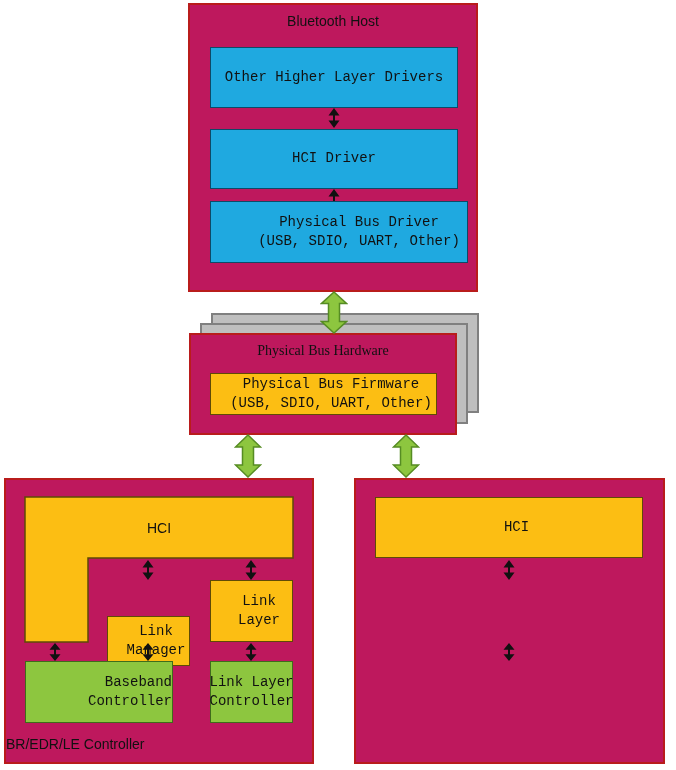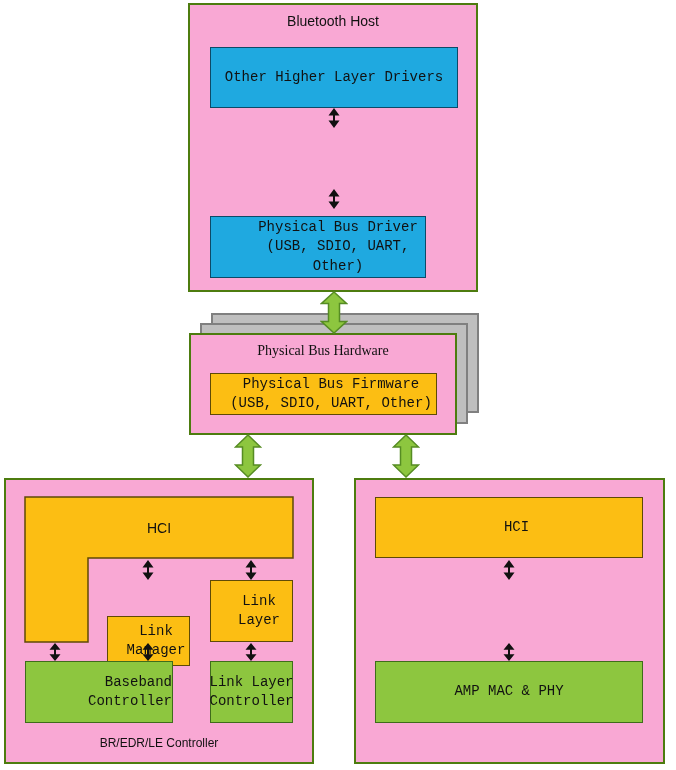--- a/index.html
+++ b/index.html
@@ -2,36 +2,36 @@
 <html><head>
 <meta charset="utf-8">
 <style>
   html,body{margin:0;padding:0;}
   body{
     width:676px;height:770px;position:relative;background:#ffffff;
     font-family:"Liberation Sans", sans-serif;color:#111;
     -webkit-font-smoothing:antialiased;
   }
   .gray-box{
-    position:absolute;background:#f9a8d4;border:2px solid #4d7c0f;
+    position:absolute;background:#be185d;border:2px solid #b91c1c;
     box-sizing:border-box;
   }
   .inner-box{
     position:absolute;box-sizing:border-box;display:flex;
     align-items:center;justify-content:center;text-align:center;
     font-size:14px;line-height:1.38;white-space:pre-line;font-family:Liberation Mono, monospace;
   }
   .blue-box{background:#1fa9e0;border:1px solid #0d4a68;}
   .orange-box{background:#fcbe13;border:1px solid #5f4a06;padding-left:15px;}
   .green-box{background:#8dc63f;border:1px solid #3f6c1b;}
   .container-title{
     position:absolute;left:0;right:0;text-align:center;font-size:14px;
   }
   .container-label{
-    position:absolute;left:0;right:0;text-align:center;font-size:12px;
+    position:absolute;left:0;right:0;text-align:left;font-size:14px;
   }
   .mini-arrow{position:absolute;width:12px;height:20px;}
   .mini-arrow svg{display:block;}
   .big-arrow{position:absolute;width:28px;height:44px;z-index:30;}
   .big-arrow svg{display:block;}
   .stack-layer{position:absolute;background:#bfbfbf;border:2px solid #808080;box-sizing:border-box;}
   .hci-l-label{
     position:absolute;display:flex;align-items:center;justify-content:center;
     font-size:14px;
   }
@@ -43,28 +43,29 @@
   <div class="container-title" style="top:8px;">Bluetooth Host</div>
 
   <div class="inner-box blue-box" style="left:20px;top:42px;width:248px;height:61px;">Other Higher Layer Drivers</div>
 
   <div class="mini-arrow" style="left:138px;top:103px;">
     <svg width="12" height="20" viewBox="0 0 12 20">
       <path d="M6 0 L11.5 7.5 L7 7.5 L7 12.5 L11.5 12.5 L6 20 L0.5 12.5 L5 12.5 L5 7.5 L0.5 7.5 Z" fill="#111"></path>
     </svg>
   </div>
 
+  <div class="inner-box blue-box" style="left:20px;top:124px;width:248px;height:60px;">HCI Driver</div>
 
   <div class="mini-arrow" style="left:138px;top:184px;">
     <svg width="12" height="20" viewBox="0 0 12 20">
       <path d="M6 0 L11.5 7.5 L7 7.5 L7 12.5 L11.5 12.5 L6 20 L0.5 12.5 L5 12.5 L5 7.5 L0.5 7.5 Z" fill="#111"></path>
     </svg>
   </div>
 
-  <div class="inner-box blue-box" style="left:20px;top:211px;width:216px;height:62px;padding-left:40px;">Physical Bus Driver
+  <div class="inner-box blue-box" style="left:20px;top:196px;width:258px;height:62px;padding-left:40px;">Physical Bus Driver
 (USB, SDIO, UART, Other)</div>
 </div>
 
 <div class="big-arrow" style="left:320px;top:291px;height:43px;">
   <svg width="28" height="43" viewBox="0 0 28 43">
     <path d="M14 1 L26.5 12.5 L19.5 12.5 L19.5 30.5 L26.5 30.5 L14 42 L1.5 30.5 L8.5 30.5 L8.5 12.5 L1.5 12.5 Z" fill="#8dc63f" stroke="#568c23" stroke-width="1.5"></path>
   </svg>
 </div>
 
 <div class="stack-layer" style="left:211px;top:313px;width:268px;height:100px;z-index:1;"></div>
@@ -142,15 +143,14 @@
     </svg>
   </div>
 
 
   <div class="mini-arrow" style="left:147px;top:163px;">
     <svg width="12" height="18" viewBox="0 0 12 18">
       <path d="M6 0 L11.5 6.8 L7 6.8 L7 11.2 L11.5 11.2 L6 18 L0.5 11.2 L5 11.2 L5 6.8 L0.5 6.8 Z" fill="#111"></path>
     </svg>
   </div>
 
-  <div class="inner-box green-box" style="left:19px;top:181px;width:268px;height:62px;">AMP MAC &amp; PHY</div>
 
 </div>
 
 </body></html>

